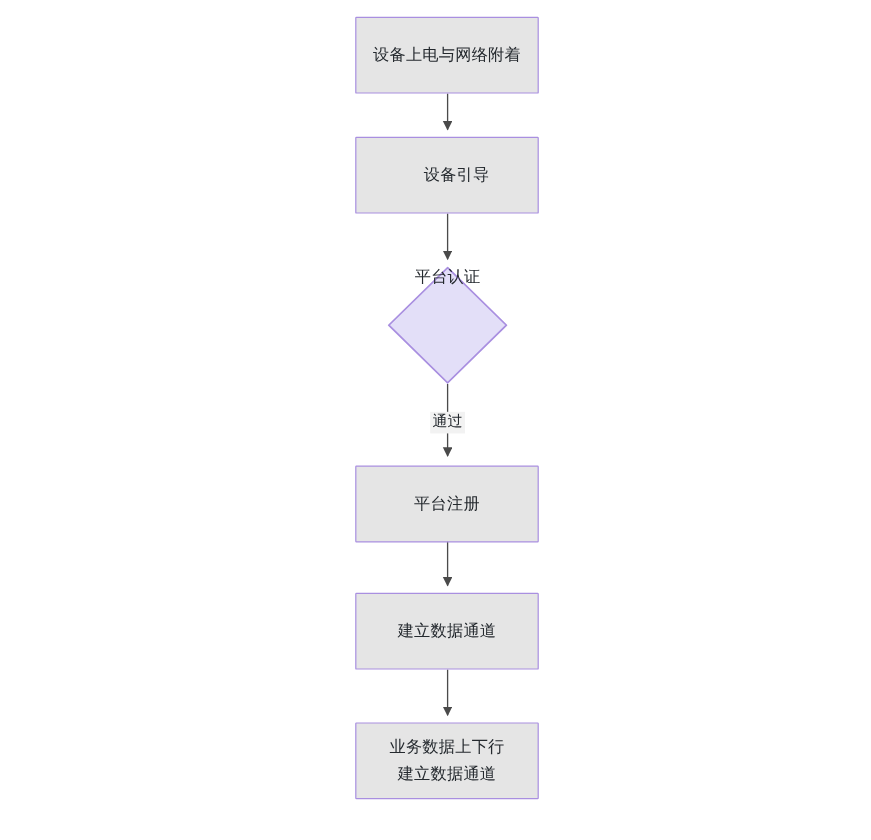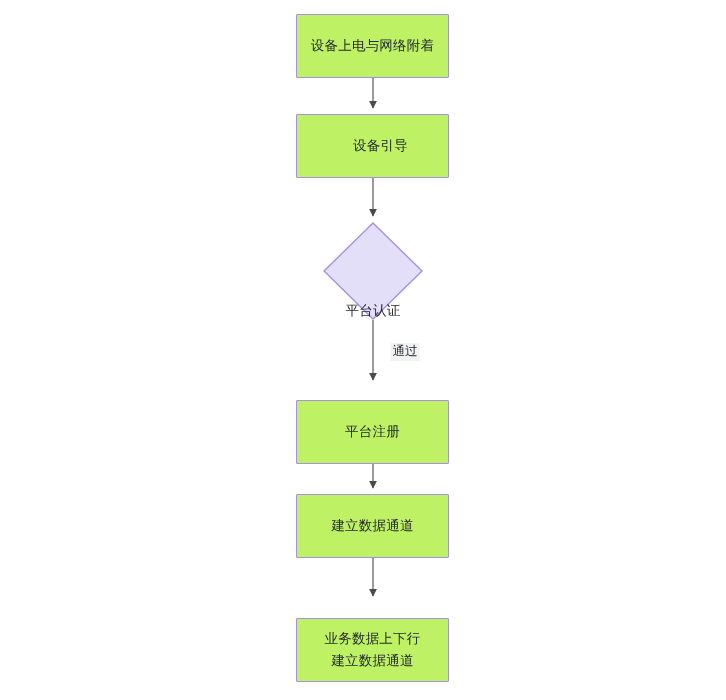--- a/index.html
+++ b/index.html
@@ -32,35 +32,35 @@
     align-items: center;
     justify-content: center;
     text-align: center;
     color: #24292e;
     font-size: 13.5px;
     line-height: 1.65;
     letter-spacing: 0.2px;
   }
 
   .node-process {
-    background: #bef264;
+    background: #e5e5e5;
     border: 1.4px solid #a98fe0;
     border-radius: 1px;
   }
 
   .node-line {
     display: block;
     white-space: nowrap;
   }
 
   
   .node-decision {
     position: absolute;
     display: flex;
-    align-items: flex-end;
+    align-items: flex-start;
     justify-content: center;
   }
   .node-decision .diamond-shape {
     position: absolute;
     left: 0;
     top: 0;
     width: 100%;
     height: 100%;
   }
   .node-decision .diamond-label {
@@ -109,43 +109,43 @@
 
     <line x1="373" y1="178" x2="373" y2="216" stroke="#4a4a4a" stroke-width="1.1" marker-end="url(#arrowhead)"></line>
 
     <line x1="373" y1="320" x2="373" y2="380" stroke="#4a4a4a" stroke-width="1.1" marker-end="url(#arrowhead)"></line>
 
     <line x1="373" y1="450" x2="373" y2="488" stroke="#4a4a4a" stroke-width="1.1" marker-end="url(#arrowhead)"></line>
 
     <line x1="373" y1="558" x2="373" y2="596" stroke="#4a4a4a" stroke-width="1.1" marker-end="url(#arrowhead)"></line>
   </svg>
 
-  <div class="edge-label" style="left:373px; top:352px;margin-left:32px;">通过</div>
+  <div class="edge-label" style="left:373px; top:352px;">通过</div>
 
   <div class="node node-process" style="left:296px; top:14px; width:153px; height:64px;">
     <span class="node-line">设备上电与网络附着</span>
   </div>
 
   <div class="node node-process" style="left:296px; top:114px; width:153px; height:64px;padding-left:16px;">
     <span class="node-line">设备引导</span>
   </div>
 
   <div class="node-decision" style="left:323px; top:222px; width:100px; height:98px;">
     <svg class="diamond-shape" viewBox="0 0 100 98" preserveAspectRatio="none">
       <polygon points="50,1 99,49 50,97 1,49" fill="#e3dff8" stroke="#a98fe0" stroke-width="1.4"></polygon>
     </svg>
     <span class="diamond-label">平台认证</span>
   </div>
 
-  <div class="node node-process" style="left:296px; top:400px; width:153px; height:64px;">
+  <div class="node node-process" style="left:296px; top:388px; width:153px; height:64px;">
     <span class="node-line">平台注册</span>
   </div>
 
   <div class="node node-process" style="left:296px; top:494px; width:153px; height:64px;">
     <span class="node-line">建立数据通道</span>
   </div>
 
-  <div class="node node-process" style="left:296px; top:602px; width:153px; height:64px;margin-top:16px;">
+  <div class="node node-process" style="left:296px; top:602px; width:153px; height:64px;">
     <span class="node-line">业务数据上下行</span>
     <span class="node-line">建立数据通道</span>
   </div>
 
 </div>
 
 </body></html>

